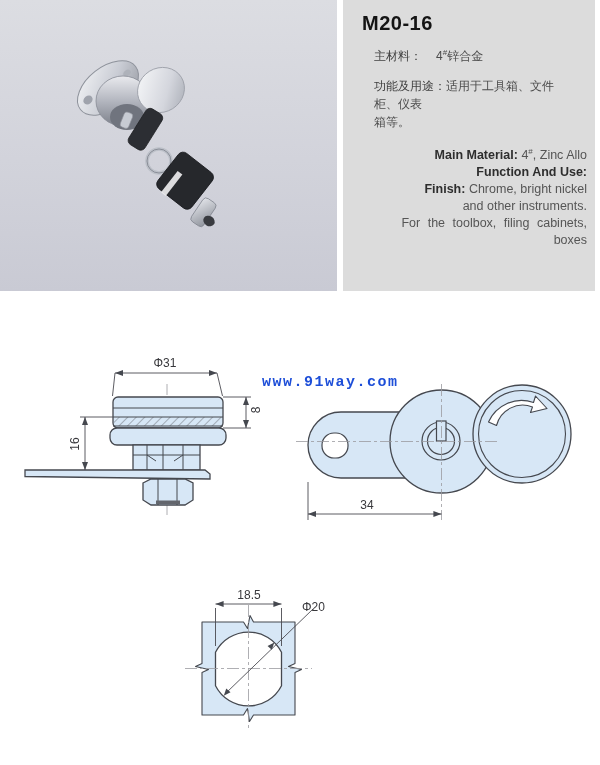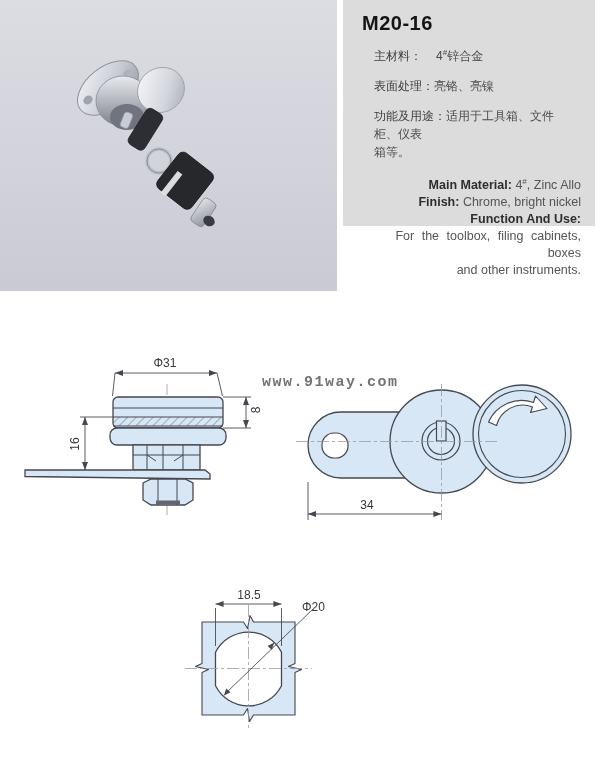--- a/index.html
+++ b/index.html
@@ -8,39 +8,39 @@
     font-family:"Liberation Sans","DejaVu Sans",sans-serif;
     -webkit-font-smoothing:antialiased;overflow:hidden;
   }
   
   .photo-box{
     position:absolute;left:0;top:0;width:337px;height:291px;
     background:linear-gradient(180deg,#dcdde2 0%,#d2d3db 55%,#c9cad4 100%);
   }
   
   .info-panel{
-    position:absolute;left:343px;top:0;width:252px;height:226px;
-    background:#dcdcdc;box-sizing:border-box;padding:12px 14px 0 19px;
+    position:absolute;left:343px;top:0;width:252px;height:291px;
+    background:#dcdcdc;box-sizing:border-box;padding:12px 8px 0 19px;
     color:#4a4a4a;
   }
   .model-title{font-size:20px;font-weight:bold;color:#141414;margin:0 0 8px 0;letter-spacing:.5px;}
   .spec-line{font-size:12px;line-height:18px;margin:12px;color:#4c4c4c;}
   .spec-line .lbl{color:#3f3f3f;}
   .cn-gap{display:inline-block;width:14px;}
   sup{font-size:8px;vertical-align:super;line-height:0;}
   .en-block{margin-top:16px;text-align:right;}
   .en-line{font-size:12.5px;line-height:17px;margin:0;color:#555;}
   .en-line b{color:#2e2e2e;}
   .en-just{word-spacing:4px;}
   
   .dwg{position:absolute;}
   .watermark{
     position:absolute;left:262px;top:374px;
     font-family:"Liberation Mono","DejaVu Sans Mono",monospace;
-    font-size:15px;letter-spacing:1.5px;color:#737373;font-weight:bold;
+    font-size:15px;letter-spacing:1.5px;color:#1d4ed8;font-weight:bold;
   }
   svg text{font-family:"Liberation Sans","DejaVu Sans",sans-serif;font-size:12px;fill:#38383c;}
 </style>
 </head>
 <body>
 
 <div class="photo-box">
   <svg width="337" height="291" viewBox="0 0 337 291">
     <defs>
       <linearGradient id="chrome1" x1="0" y1="0" x2="1" y2="1">
@@ -88,30 +88,29 @@
     <rect x="196" y="198" width="15" height="28" rx="4" transform="rotate(34 203 212)" fill="url(#keymetal)" stroke="#7c808a" stroke-width="0.7"></rect>
     <ellipse cx="209" cy="221" rx="6" ry="5" transform="rotate(34 209 221)" fill="#393b40"></ellipse>
   </svg>
 </div>
 
 <div class="info-panel">
   <h1 class="model-title">M20-16</h1>
 
   <p class="spec-line"><span class="lbl">主材料：</span><span class="cn-gap"></span><span>4</span><sup>#</sup><span>锌合金</span></p>
 
-  <p class="spec-line"><span class="lbl">表面处理：</span><span>亮铬、亮镍</span></p>
 
   <p class="spec-line"><span class="lbl">功能及用途：</span><span>适用于工具箱、文件柜、仪表</span><br><span>箱等。</span></p>
 
   <div class="en-block">
     <p class="en-line"><b>Main Material:</b><span> 4</span><sup>#</sup><span>, Zinc Allo</span></p>
+    <p class="en-line"><b>Function And Use:</b></p>
     <p class="en-line"><b>Finish:</b><span>  Chrome, bright nickel</span></p>
-    <p class="en-line"><b>Function And Use:</b></p>
+    <p class="en-line">and other instruments.</p>
     <p class="en-line en-just">For the toolbox, filing cabinets, boxes</p>
-    <p class="en-line">and other instruments.</p>
   </div>
 </div>
 
 <div class="watermark">www.91way.com</div>
 
 <svg class="dwg" style="left:18px;top:348px;" width="250" height="180" viewBox="0 0 250 180">
   <defs>
     <pattern id="hatch" width="6" height="6" patternUnits="userSpaceOnUse" patternTransform="rotate(45)">
       <line x1="0" y1="0" x2="0" y2="6" stroke="#6b6f78" stroke-width="1"></line>
     </pattern>

